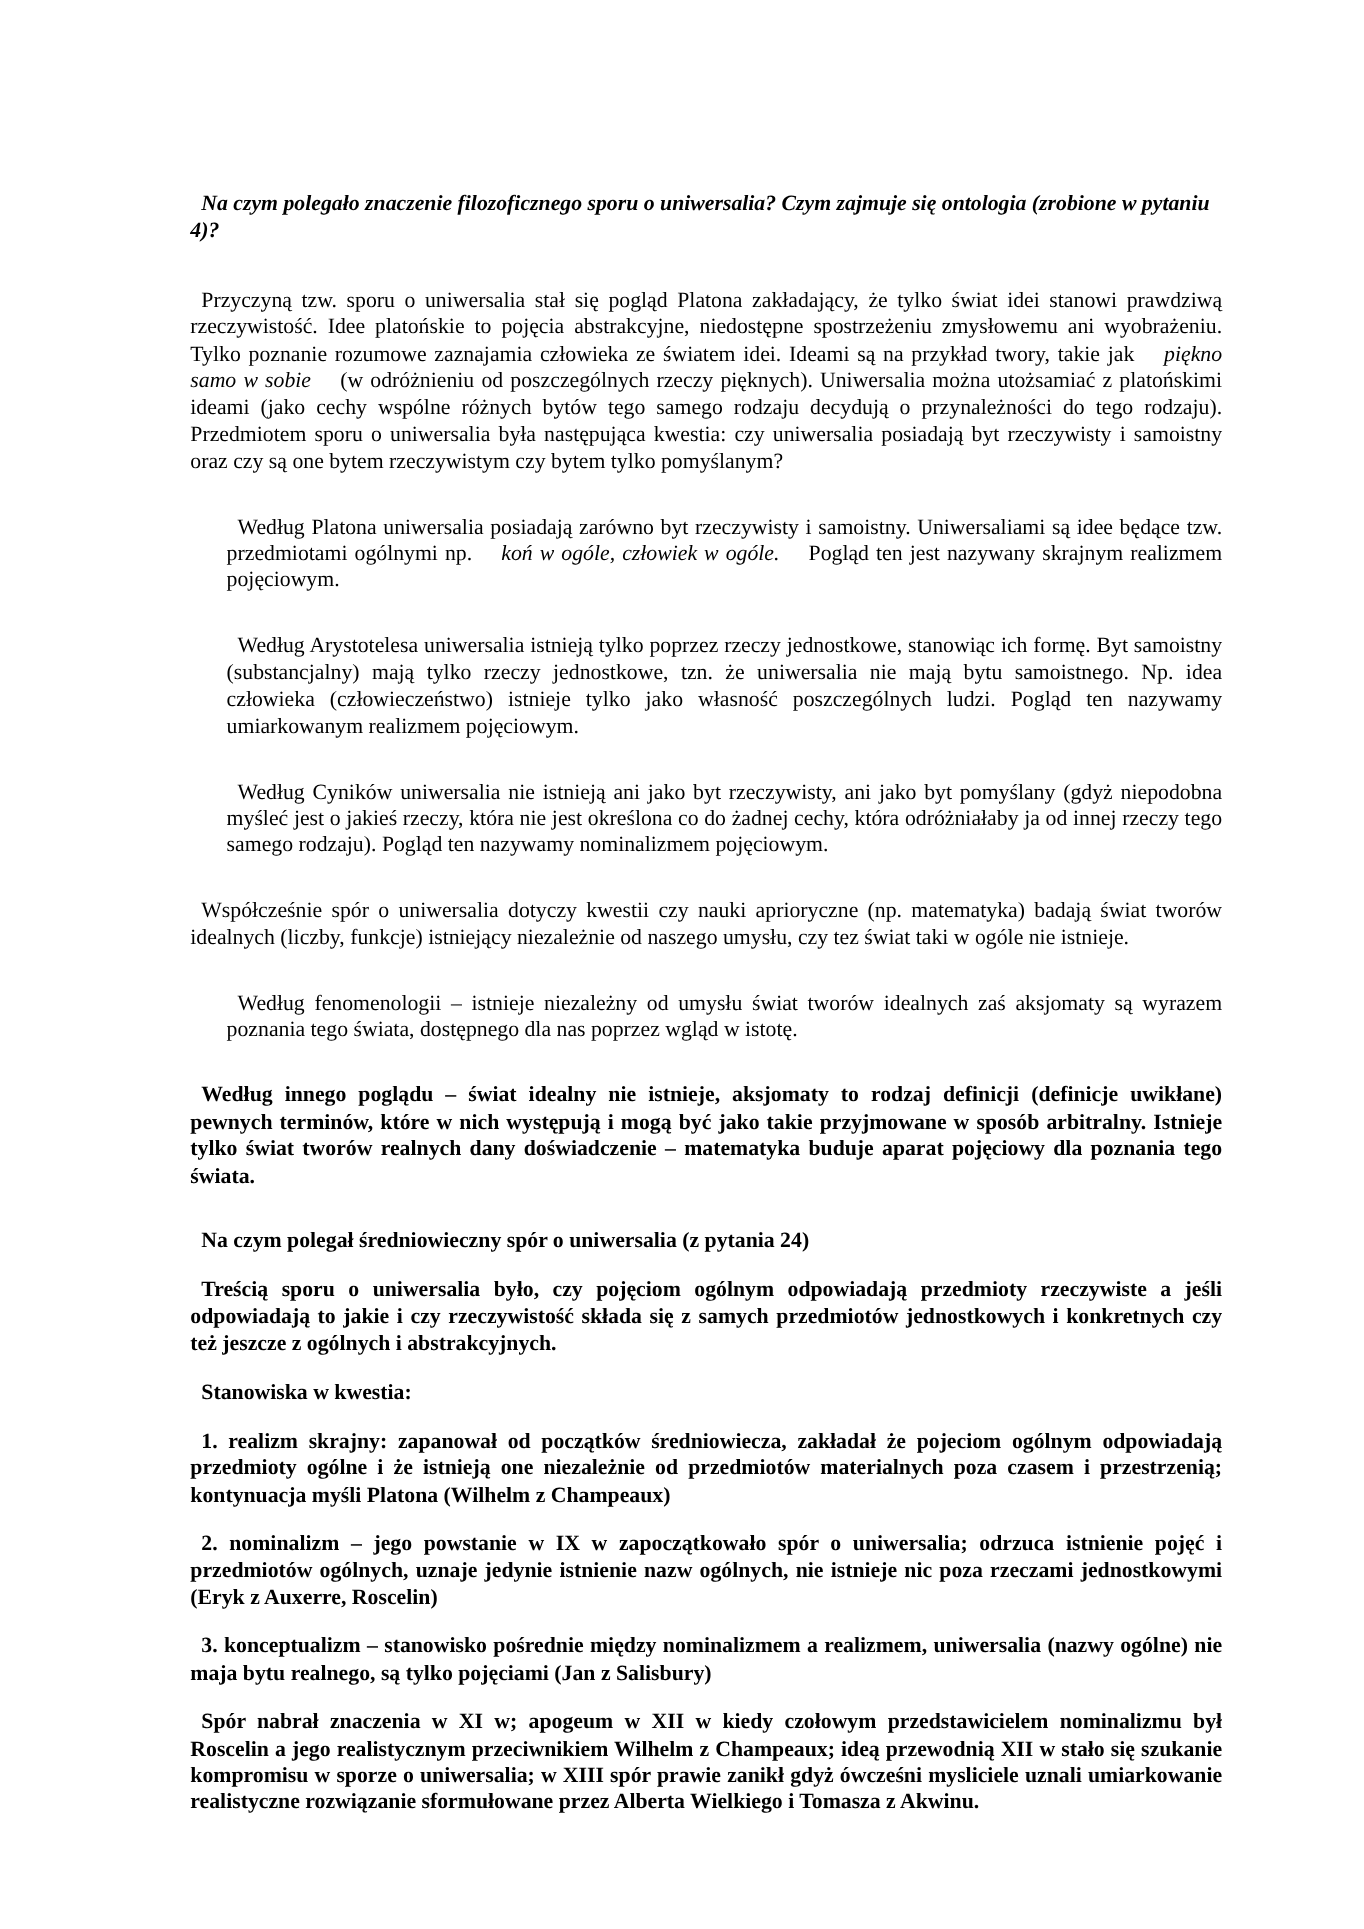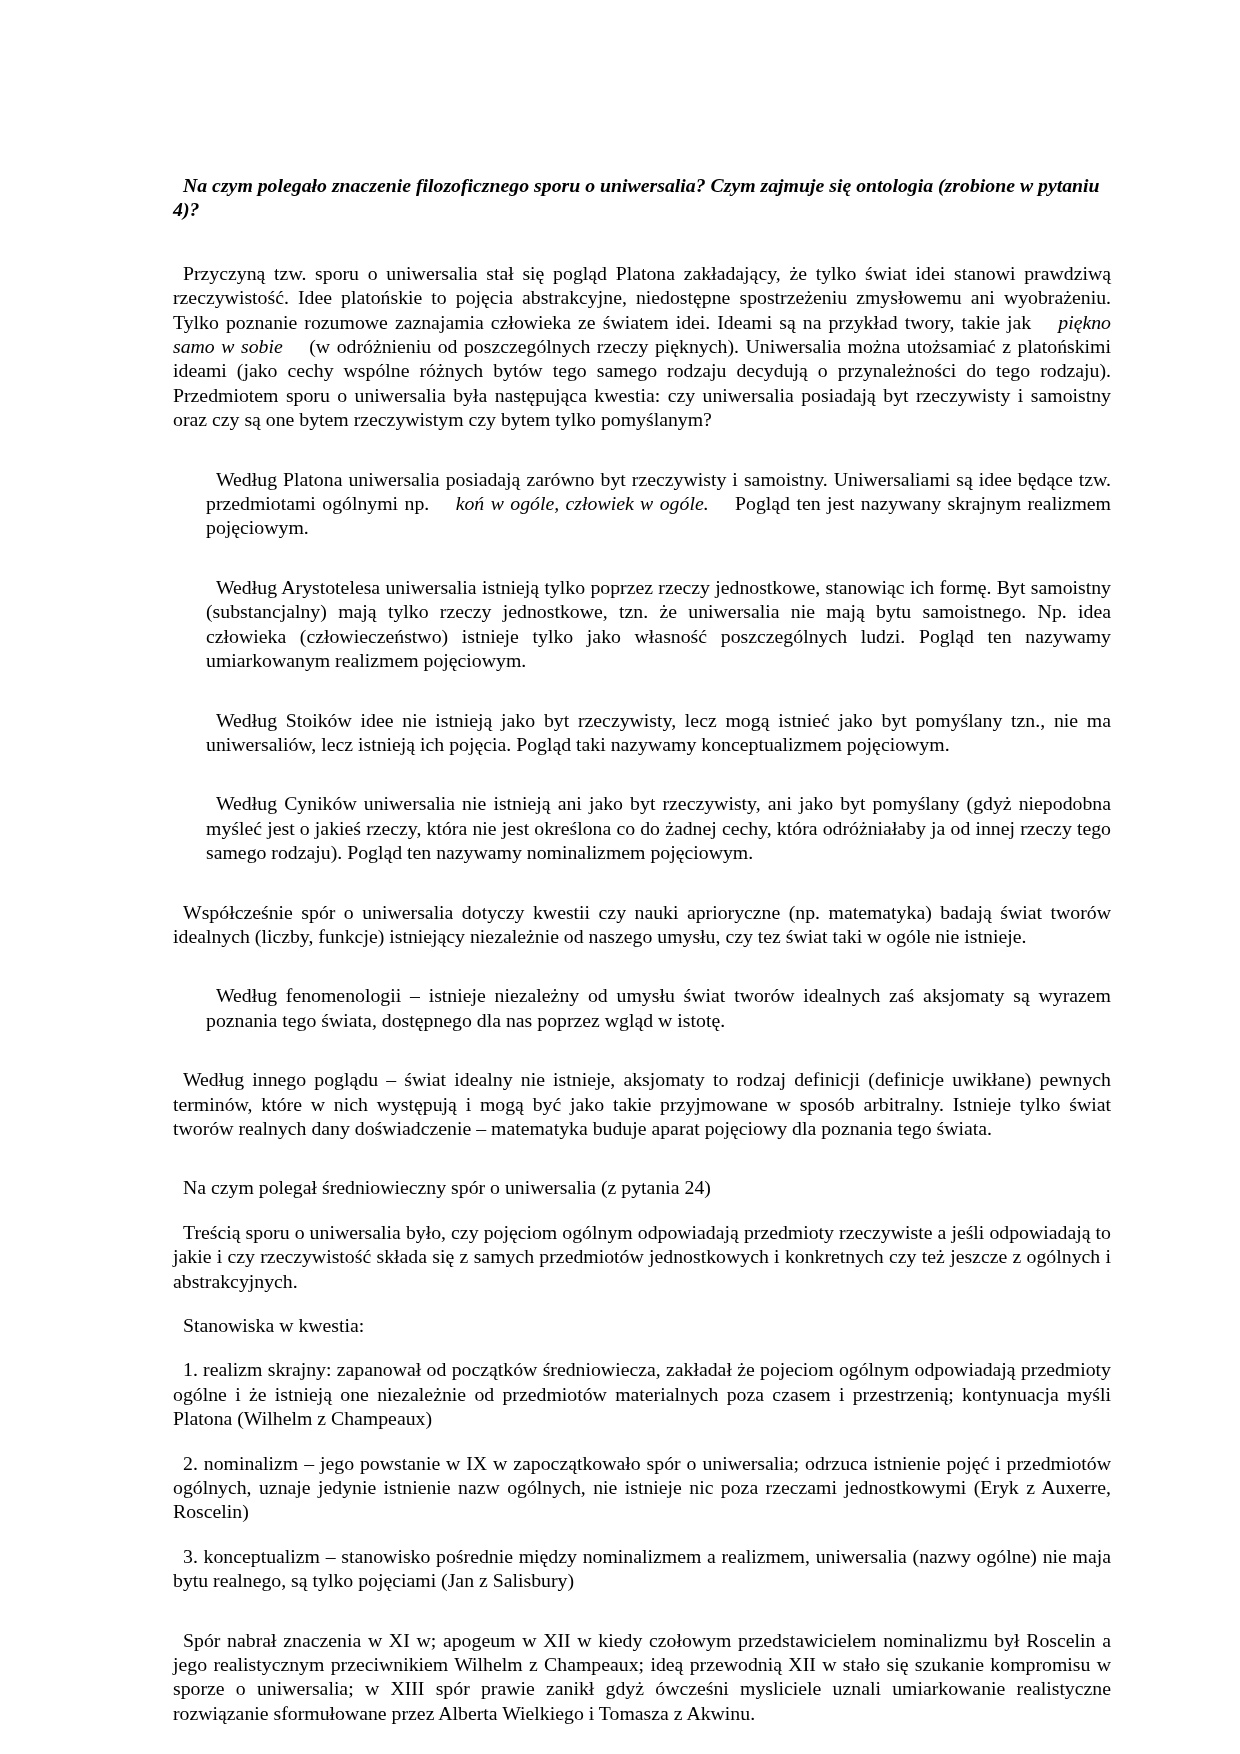--- a/index.html
+++ b/index.html
@@ -24,40 +24,39 @@
     text-align: justify;
   }
   .doc p { margin: 0 0 15px 0; }
   .doc p.title {
     text-align: left;
     font-weight: bold;
     font-style: italic;
     margin-bottom: 19px;
   }
   .doc p.indent { margin-left: 33px; }
-  .doc p.bold { font-weight: normal; }
+  .doc p.bold { font-weight: bold; }
   .doc p.tight { margin-bottom: 0; }
-  .doc p.gap-top { margin-top: 15px; }
+  .doc p.gap-top { }
   .it { font-style: italic; }
 </style>
 </head>
 <body>
 
 <div class="page">
   <div class="doc">
 
     <p class="title"><span>Na czym polegało znaczenie filozoficznego sporu o uniwersalia? Czym zajmuje się ontologia (zrobione w pytaniu 4)?</span></p>
 
     <p><span>Przyczyną tzw. sporu o uniwersalia stał się pogląd Platona zakładający, że tylko świat idei stanowi prawdziwą rzeczywistość. Idee platońskie to pojęcia abstrakcyjne, niedostępne spostrzeżeniu zmysłowemu ani wyobrażeniu. Tylko poznanie rozumowe zaznajamia człowieka ze światem idei. Ideami są na przykład twory, takie jak </span><span class="it">piękno samo w sobie</span><span> (w odróżnieniu od poszczególnych rzeczy pięknych). Uniwersalia można utożsamiać z platońskimi ideami (jako cechy wspólne różnych bytów tego samego rodzaju decydują o przynależności do tego rodzaju). Przedmiotem sporu o uniwersalia była następująca kwestia: czy uniwersalia posiadają byt rzeczywisty i samoistny oraz czy są one bytem rzeczywistym czy bytem tylko pomyślanym?</span></p>
 
     <p class="indent"><span>Według Platona uniwersalia posiadają zarówno byt rzeczywisty i samoistny. Uniwersaliami są idee będące tzw. przedmiotami ogólnymi np. </span><span class="it">koń w ogóle, człowiek w ogóle.</span><span> Pogląd ten jest nazywany skrajnym realizmem pojęciowym.</span></p>
 
     <p class="indent"><span>Według Arystotelesa uniwersalia istnieją tylko poprzez rzeczy jednostkowe, stanowiąc ich formę. Byt samoistny (substancjalny) mają tylko rzeczy jednostkowe, tzn. że uniwersalia nie mają bytu samoistnego. Np. idea człowieka (człowieczeństwo) istnieje tylko jako własność poszczególnych ludzi. Pogląd ten nazywamy umiarkowanym realizmem pojęciowym.</span></p>
 
-    <p class="indent"><span>Według Stoików idee nie istnieją jako byt rzeczywisty, lecz mogą istnieć jako byt pomyślany tzn., nie ma uniwersaliów, lecz istnieją ich pojęcia. Pogląd taki nazywamy konceptualizmem pojęciowym.</span></p>
 
     <p class="indent"><span>Według Cyników uniwersalia nie istnieją ani jako byt rzeczywisty, ani jako byt pomyślany (gdyż niepodobna myśleć jest o jakieś rzeczy, która nie jest określona co do żadnej cechy, która odróżniałaby ja od innej rzeczy tego samego rodzaju). Pogląd ten nazywamy nominalizmem pojęciowym.</span></p>
 
     <p><span>Współcześnie spór o uniwersalia dotyczy kwestii czy nauki aprioryczne (np. matematyka) badają świat tworów idealnych (liczby, funkcje) istniejący niezależnie od naszego umysłu, czy tez świat taki w ogóle nie istnieje.</span></p>
 
     <p class="indent"><span>Według fenomenologii – istnieje niezależny od umysłu świat tworów idealnych zaś aksjomaty są wyrazem poznania tego świata, dostępnego dla nas poprzez wgląd w istotę.</span></p>
 
     <p class="bold"><span>Według innego poglądu – świat idealny nie istnieje, aksjomaty to rodzaj definicji (definicje uwikłane) pewnych terminów, które w nich występują i mogą być jako takie przyjmowane w sposób arbitralny. Istnieje tylko świat tworów realnych dany doświadczenie – matematyka buduje aparat pojęciowy dla poznania tego świata.</span></p>
 
     <p class="bold tight"><span>Na czym polegał średniowieczny spór o uniwersalia (z pytania 24)</span></p>

